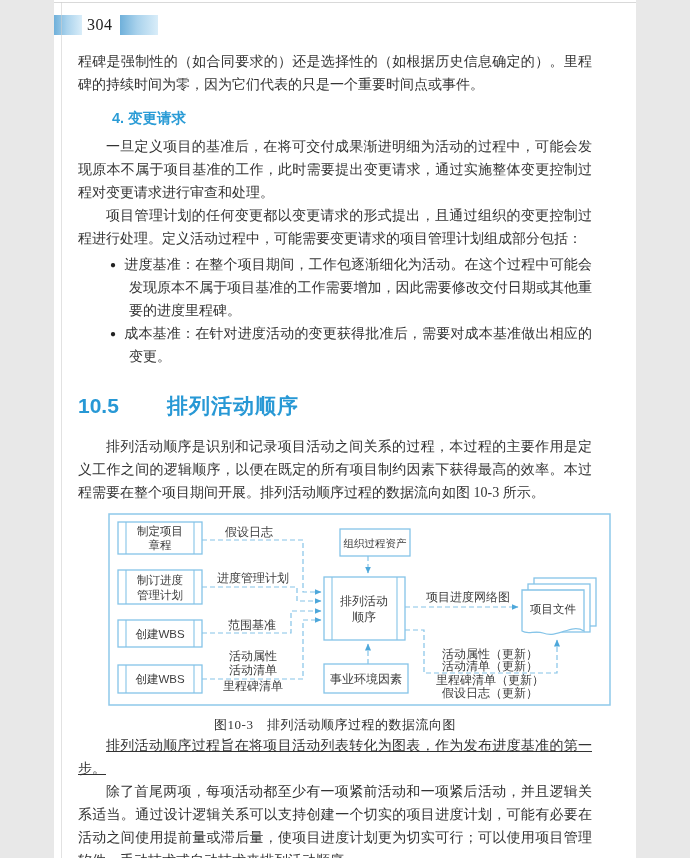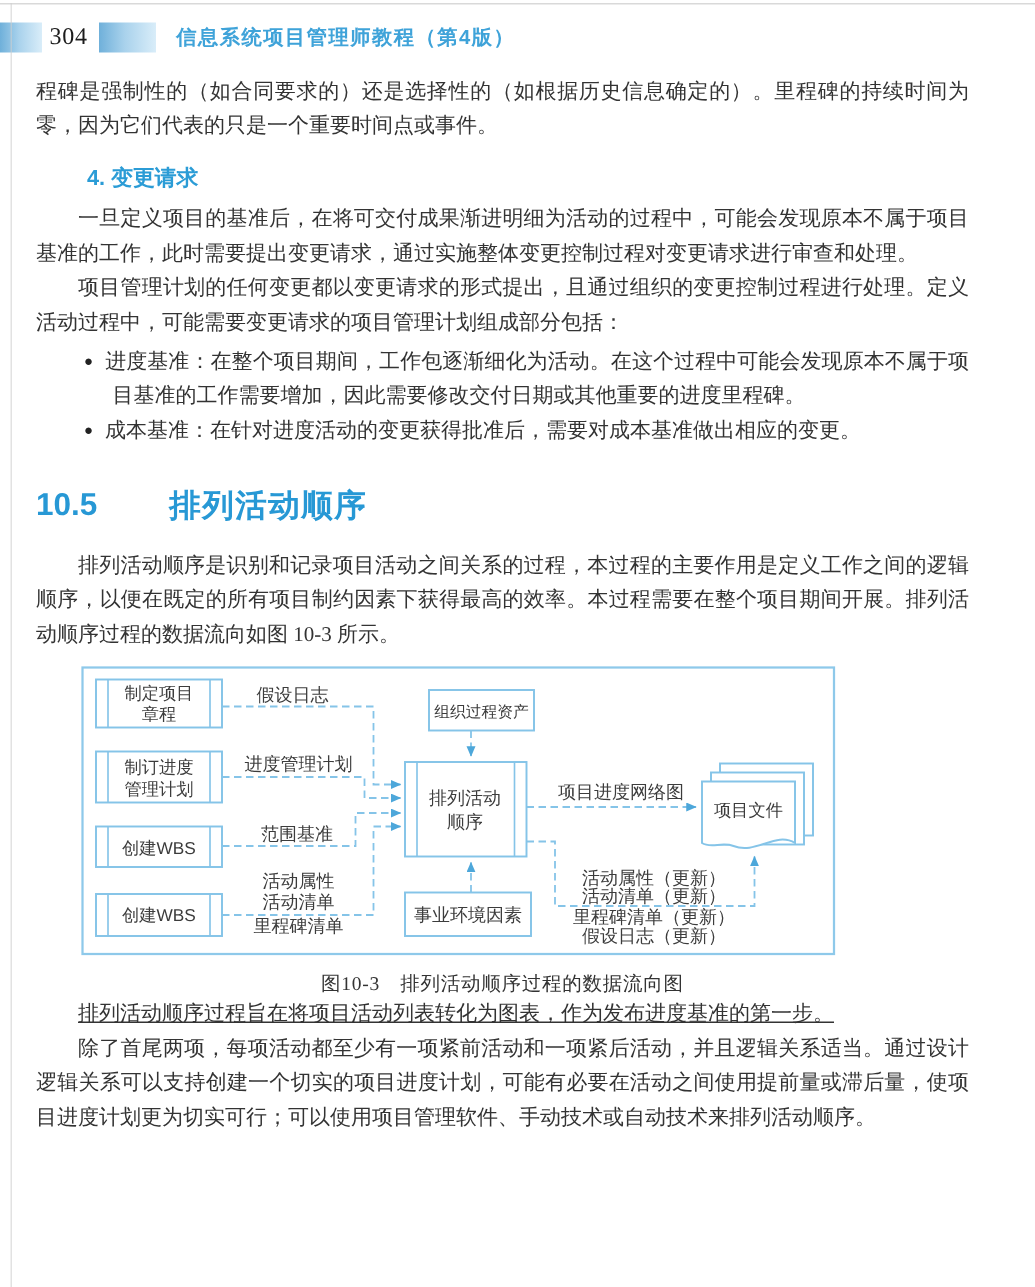--- a/index.html
+++ b/index.html
@@ -1,18 +1,18 @@
 <!DOCTYPE html>
 <html><head>
 <meta charset="utf-8">
 <style>
   html,body{margin:0;padding:0;background:#e8e8e8;}
   .page{
     position:relative;
-    width:690px;height:858px;
+    width:582px;height:858px;
     margin:0 auto;
     background:#ffffff;
     overflow:hidden;
     font-family:"Liberation Serif","DejaVu Serif",serif;
     color:#333333;
   }
   
   .edge-top{position:absolute;top:2px;left:0;right:0;height:1px;background:#c9c9c9;opacity:.7;}
   .edge-left{position:absolute;top:2px;left:7px;bottom:0;width:1px;background:#cfcfcf;opacity:.6;}
 
@@ -76,21 +76,20 @@
 <body>
 
 <div class="page">
   <div class="edge-top"></div>
   <div class="edge-left"></div>
 
   <header class="hdr">
     <span class="hdr-block b1"></span>
     <span class="page-num">304</span>
     <span class="hdr-block b2"></span>
-    <span class="book-title">信息系统项目管理师教程（第4版）</span>
   </header>
 
   <main>
     <p class="body">程碑是强制性的（如合同要求的）还是选择性的（如根据历史信息确定的）。里程碑的持续时间为零，因为它们代表的只是一个重要时间点或事件。</p>
 
     <h4 class="sub-heading">4. 变更请求</h4>
 
     <p class="body indent">一旦定义项目的基准后，在将可交付成果渐进明细为活动的过程中，可能会发现原本不属于项目基准的工作，此时需要提出变更请求，通过实施整体变更控制过程对变更请求进行审查和处理。</p>
 
 

